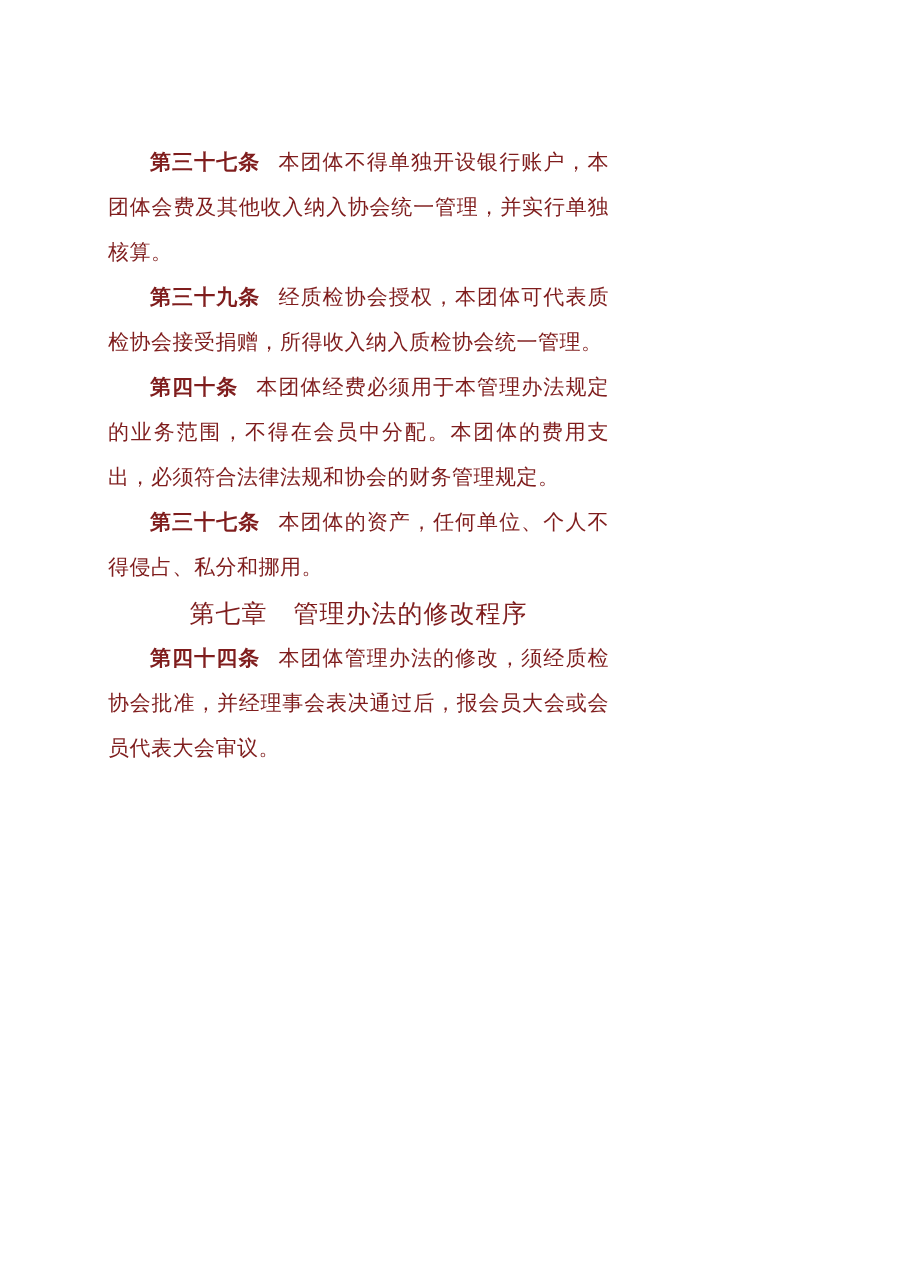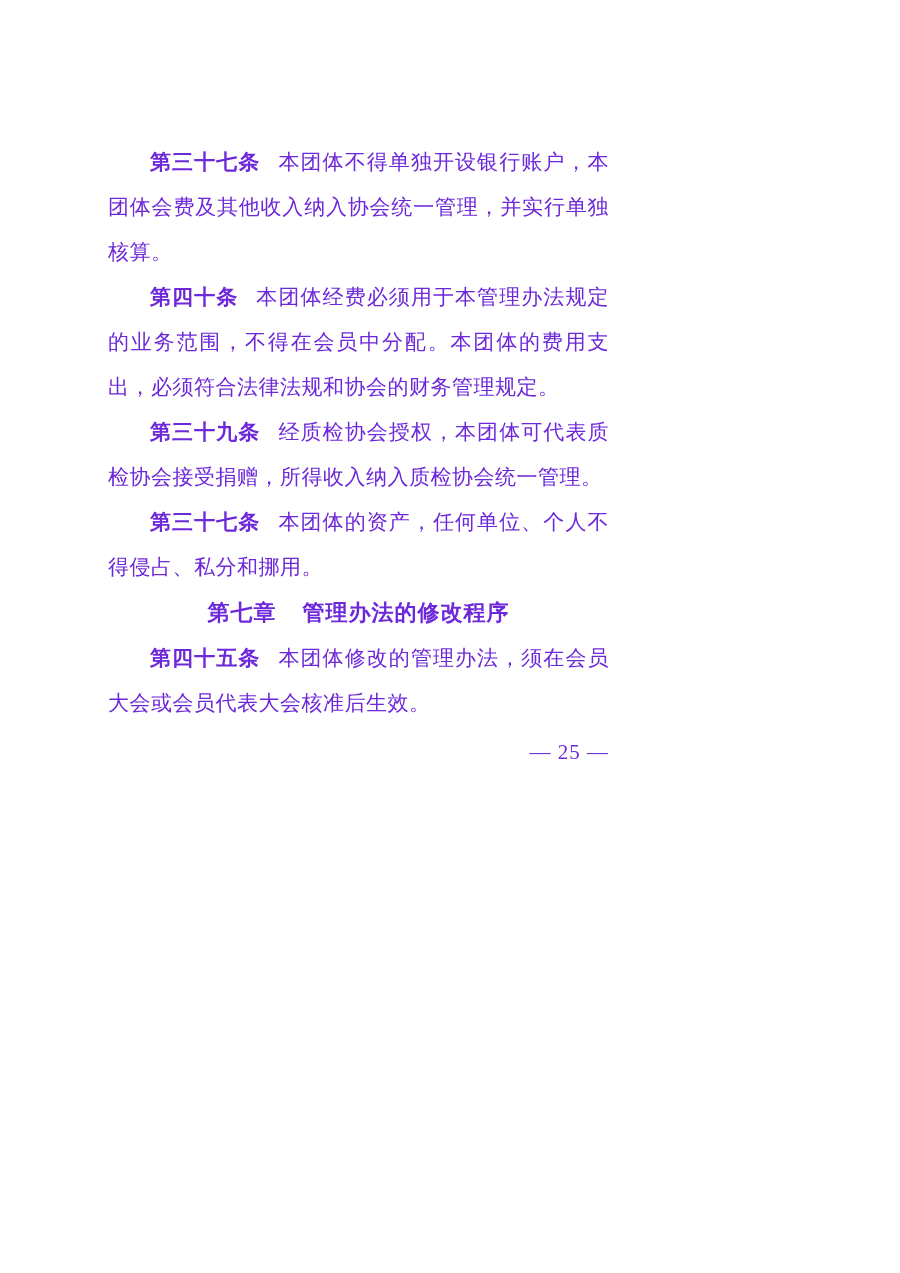--- a/index.html
+++ b/index.html
@@ -8,41 +8,41 @@
     background: #ffffff;
   }
   .page {
     position: relative;
     width: 716px;
     height: 1273px;
     background: #ffffff;
     box-sizing: border-box;
     padding: 140px 107px 0 108px;
     font-family: "Liberation Serif", "DejaVu Serif", serif;
-    color: #6d28d9;
+    color: #7f1d1d;
     overflow: hidden;
   }
   .para {
     margin: 0;
     font-size: 21px;
     line-height: 45px;
     letter-spacing: 0.5px;
     text-align: justify;
     text-justify: inter-character;
     text-indent: 42px;
   }
   .art-label {
     font-weight: bold;
     margin-right: 18px;
   }
   .chapter {
     margin: 0;
-    font-size: 22px;
+    font-size: 25px;
     line-height: 46px;
-    font-weight: bold;
+    font-weight: normal;
     text-align: center;
     text-indent: 0;
     font-family: "Liberation Sans", "DejaVu Sans", sans-serif;
     letter-spacing: 1px;
   }
   .chapter-num {
     margin-right: 26px;
   }
   .page-footer {
     margin: 4px 0 0 0;
@@ -53,28 +53,27 @@
   }
 </style>
 </head>
 <body>
 
 <div class="page">
 
   <p class="para"><span class="art-label">第三十七条</span><span>本团体不得单独开设银行账户，本团体会费及其他收入纳入协会统一管理，并实行单独核算。</span></p>
 
 
+  <p class="para"><span class="art-label">第三十九条</span><span>经质检协会授权，本团体可代表质检协会接受捐赠，所得收入纳入质检协会统一管理。</span></p>
+
   <p class="para"><span class="art-label">第四十条</span><span>本团体经费必须用于本管理办法规定的业务范围，不得在会员中分配。本团体的费用支出，必须符合法律法规和协会的财务管理规定。</span></p>
-
-  <p class="para"><span class="art-label">第三十九条</span><span>经质检协会授权，本团体可代表质检协会接受捐赠，所得收入纳入质检协会统一管理。</span></p>
 
 
   <p class="para"><span class="art-label">第三十七条</span><span>本团体的资产，任何单位、个人不得侵占、私分和挪用。</span></p>
 
 
   <h2 class="chapter"><span class="chapter-num">第七章</span><span>管理办法的修改程序</span></h2>
 
+  <p class="para"><span class="art-label">第四十四条</span><span>本团体管理办法的修改，须经质检协会批准，并经理事会表决通过后，报会员大会或会员代表大会审议。</span></p>
 
-  <p class="para"><span class="art-label">第四十五条</span><span>本团体修改的管理办法，须在会员大会或会员代表大会核准后生效。</span></p>
 
-  <div class="page-footer">— 25 —</div>
 
 </div>
 
 </body></html>

